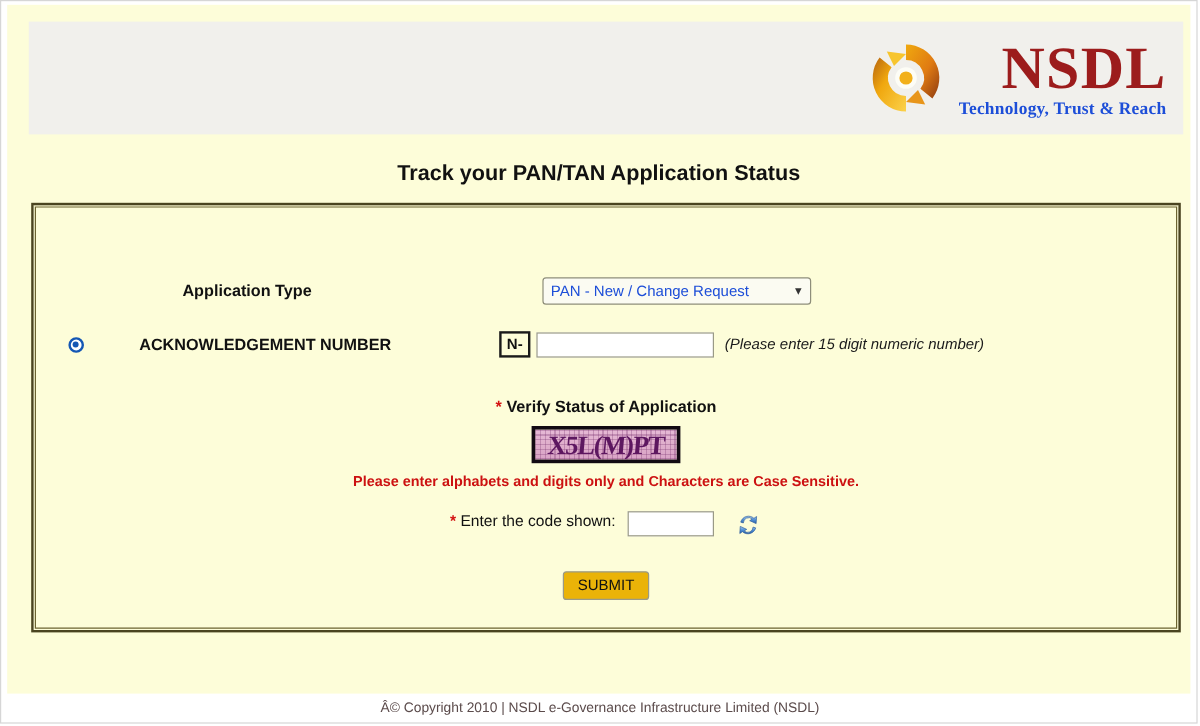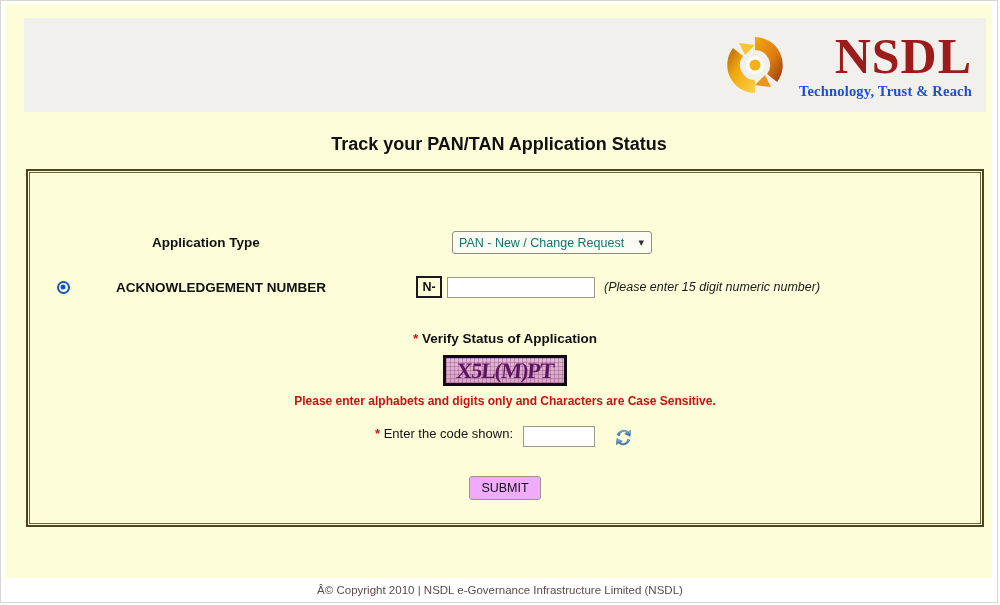--- a/index.html
+++ b/index.html
@@ -173,26 +173,26 @@
     color: #111111;
   }
   .row-label.indent { padding-left: 18px; }
 
   
   .app-type-select {
     appearance: none;
     -webkit-appearance: none;
     font-family: "Liberation Sans", sans-serif;
     font-size: 12.5px;
-    color: #0f766e;
+    color: #1d4ed8;
     background: #fbfbf2;
     border: 1px solid #8e8e7a;
     border-radius: 3px;
     padding: 3px 24px 3px 6px;
-    width: 200px;
+    width: 224px;
     height: 23px;
     box-sizing: border-box;
     cursor: pointer;
   }
   .select-wrap { position: relative; display: inline-block; }
   .select-chevron {
     position: absolute;
     right: 8px;
     top: 50%;
     transform: translateY(-55%);
@@ -327,21 +327,21 @@
     position: absolute;
     left: 0;
     top: 305px;
     width: 100%;
     text-align: center;
   }
   .submit-btn {
     font-family: "Liberation Sans", sans-serif;
     font-size: 12.5px;
     color: #111111;
-    background: #f0abfc;
+    background: #eab308;
     border: 1px solid #9a9a86;
     border-radius: 3px;
     padding: 4px 11px;
     cursor: pointer;
   }
 
   
   .footer {
     position: absolute;
     left: 0;

